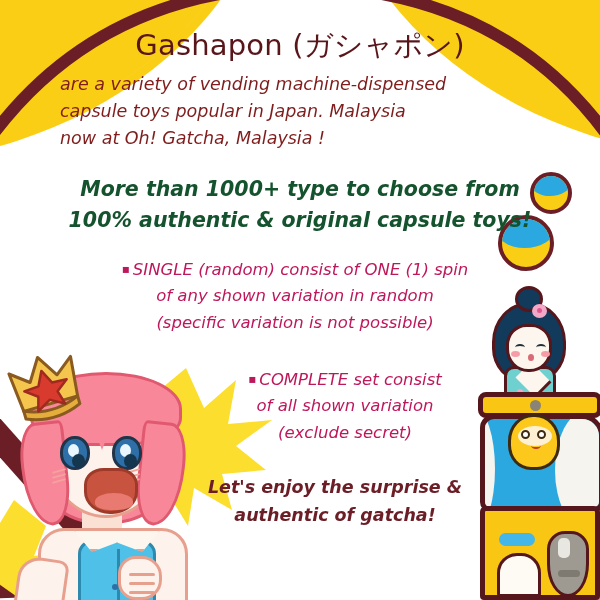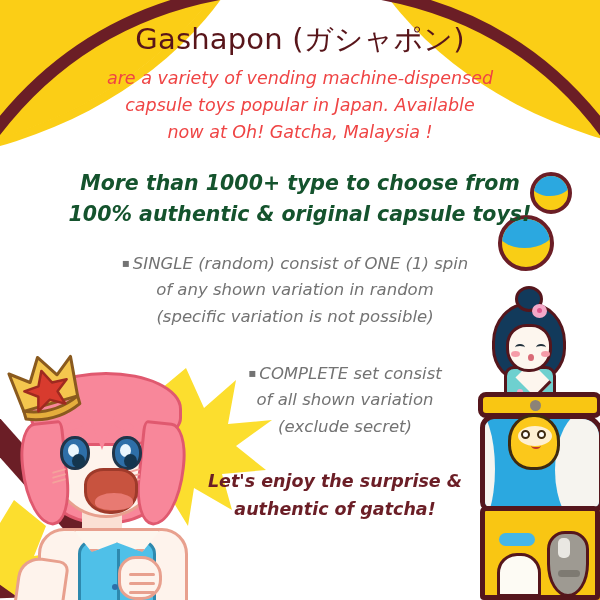--- a/index.html
+++ b/index.html
@@ -10,36 +10,36 @@
   }
   .poster{position:relative;width:600px;height:600px;overflow:hidden;background:#ffffff;}
 
   
   .corner{position:absolute;background:#FBCE16;z-index:1;}
   .corner-tl{left:-150px;top:-170px;width:420px;height:330px;border-radius:0 0 100% 0;
              box-shadow: 6px 6px 0 0 #FBCE16;}
   .corner-tr{right:-150px;top:-170px;width:420px;height:330px;border-radius:0 0 0 100%;}
 
   
-  .content{position:absolute;inset:0;z-index:20;padding-top:24px;box-sizing:border-box;}
+  .content{position:absolute;inset:0;z-index:20;padding-top:30px;box-sizing:border-box;}
   .title{
     font-family:"DejaVu Sans","Liberation Sans",sans-serif;
     font-size:29px;color:#58151A;text-align:center;letter-spacing:.2px;
     margin:0 0 9px 0;line-height:1.1;font-weight:400;
   }
   .intro{
-    font-size:17.5px;color:#ef4444;text-align:center;font-style:italic;
+    font-size:17.5px;color:#7f1d1d;text-align:left;font-style:italic;
     line-height:1.55;margin:0 60px;
   }
   .headline{
     margin:22px 28px 0 28px;text-align:center;color:#14532d;
     font-size:20.5px;font-weight:bold;font-style:italic;line-height:1.52;
   }
   .bullets{margin-top:20px;}
-  .bullet-block{font-size:16.5px;color:#737373;font-style:italic;line-height:1.62;text-align:center;}
+  .bullet-block{font-size:16.5px;color:#be185d;font-style:italic;line-height:1.62;text-align:center;}
   .bullet-single{margin:0 105px 0 95px;}
   .bullet-complete{margin:30px 115px 0 205px;}
   .bullet-mark{font-style:normal;font-size:12px;vertical-align:2px;margin-right:3px;}
   .tagline{
     margin:26px 120px 0 190px;text-align:center;color:#6B1E26;
     font-size:17.5px;font-weight:bold;font-style:italic;line-height:1.6;
   }
 
   
   .capsule{position:absolute;border-radius:50%;border:4px solid #6B1E26;overflow:hidden;
@@ -201,21 +201,21 @@
         <div class="m-dial-hi"></div>
       </div>
     </div>
   </div>
 
   <div class="content">
     <h1 class="title">Gashapon (ガシャポン)</h1>
 
     <div class="intro">
       <div>are a variety of vending machine-dispensed</div>
-      <div>capsule toys popular in Japan. Available</div>
+      <div>capsule toys popular in Japan. Malaysia</div>
       <div>now at Oh! Gatcha, Malaysia !</div>
     </div>
 
     <div class="headline">
       <div>More than 1000+ type to choose from</div>
       <div>100% authentic &amp; original capsule toys!</div>
     </div>
 
     <div class="bullets">
 

